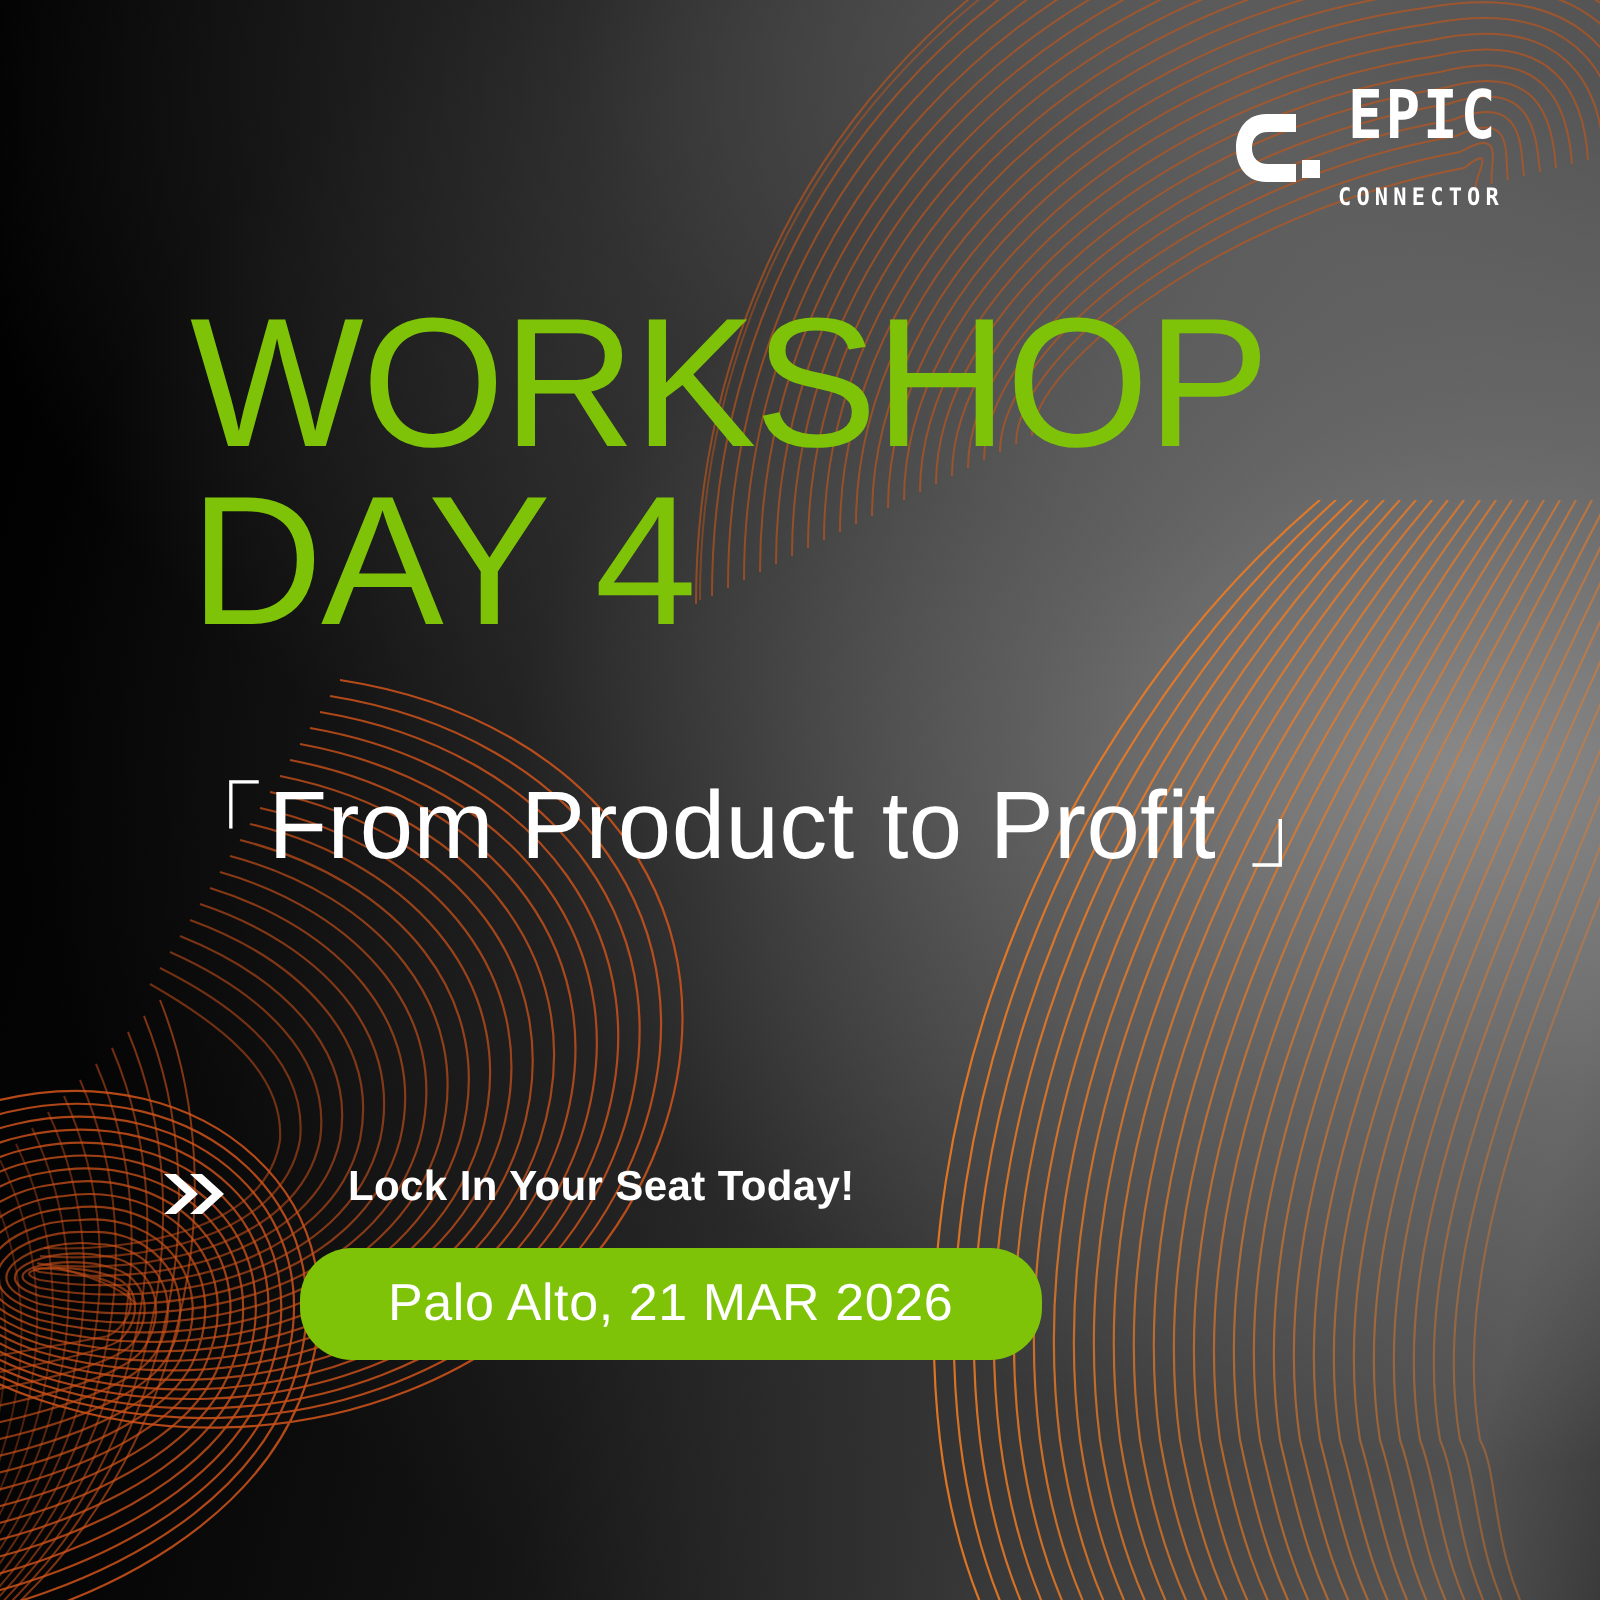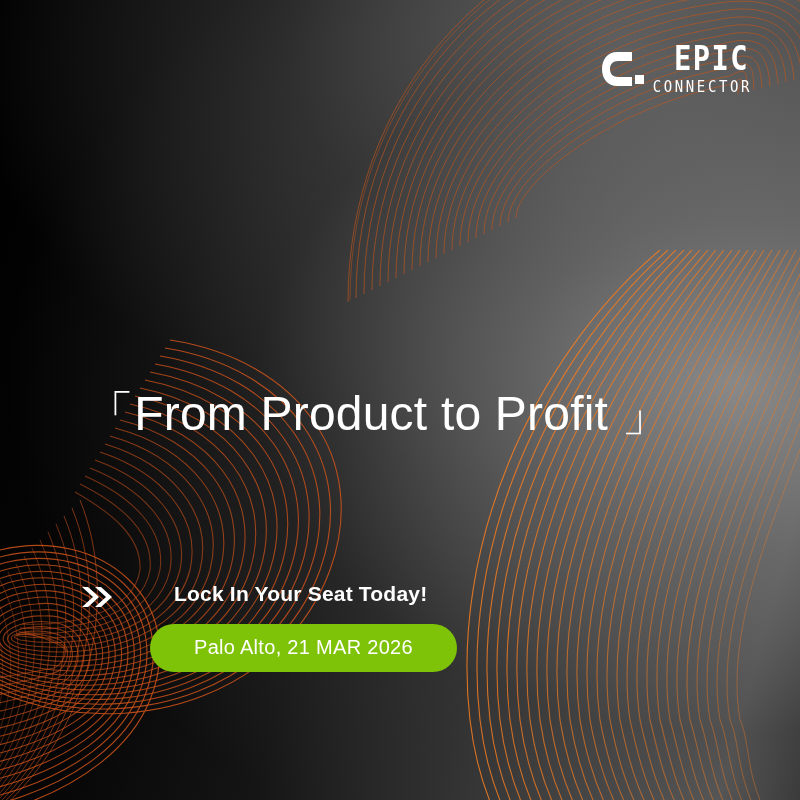--- a/index.html
+++ b/index.html
@@ -35,24 +35,24 @@
   #logo .cmark { display:block; }
   .logo-words { display:flex; flex-direction:column; align-items:flex-end; }
   .logo-epic {
     color:#ffffff; font-size:30px; line-height:1;
     font-weight:700; letter-spacing:1.5px;
     font-family:"DejaVu Sans Mono", monospace;
     transform:scaleY(1.12) scaleX(0.96);
     transform-origin:left center;
   }
   .logo-connector {
-    color:#ffffff; font-size:14px; line-height:1;
-    font-weight:400; letter-spacing:2.6px;
+    color:#ffffff; font-size:11px; line-height:1;
+    font-weight:700; letter-spacing:2.6px;
     font-family:"DejaVu Sans Mono", monospace;
-    margin-top:5px; margin-left:2px;
+    margin-top:19px; margin-left:2px;
     transform:scaleY(1.1);
     transform-origin:left center;
   }
 
   
   #headline {
     position:absolute; left:95px; top:148px;
     width:650px;
   }
   .headline-line {
@@ -97,21 +97,21 @@
     letter-spacing:.2px;
     margin-left:56px;
     font-family:"Liberation Sans", sans-serif;
     white-space:nowrap;
   }
   #date-pill {
     display:inline-block;
     margin-left:70px; margin-top:14px;
     background:#7ec307;
     color:#ffffff;
-    font-size:20px; font-weight:400;
+    font-size:26px; font-weight:400;
     letter-spacing:.3px;
     padding:12px 44px 13px 44px;
     border-radius:26px;
     font-family:"Liberation Sans", sans-serif;
     white-space:nowrap;
   }
 </style>
 </head>
 <body>
 
@@ -231,20 +231,24 @@
     <svg class="cmark" width="42" height="40" viewBox="0 0 42 40" aria-hidden="true">
       <path d="M30,3 L30,12 L16,12 C11,12 8,15 8,20 C8,25 11,28 16,28 L30,28 L30,37 L15,37 C6,37 0,30 0,20 C0,10 6,3 15,3 Z" fill="#ffffff"></path>
       <rect x="33" y="26" width="9" height="9" fill="#ffffff"></rect>
     </svg>
     <div class="logo-words">
       <div class="logo-epic">EPIC</div>
       <div class="logo-connector">CONNECTOR</div>
     </div>
   </div>
 
+  <div id="headline">
+    <div class="headline-line">WORKSHOP</div>
+    <div class="headline-line">DAY 4</div>
+  </div>
 
   <div id="subtitle">
     <div class="sub-line">「From Product to Profit 」</div>
   </div>
 
   <div id="cta">
     <div class="cta-row">
       <span class="chev">
         <svg width="34" height="22" viewBox="0 0 34 22" aria-hidden="true">
           <path d="M2,1 L13,11 L2,21 L8,21 L19,11 L8,1 Z" fill="#ffffff"></path>

